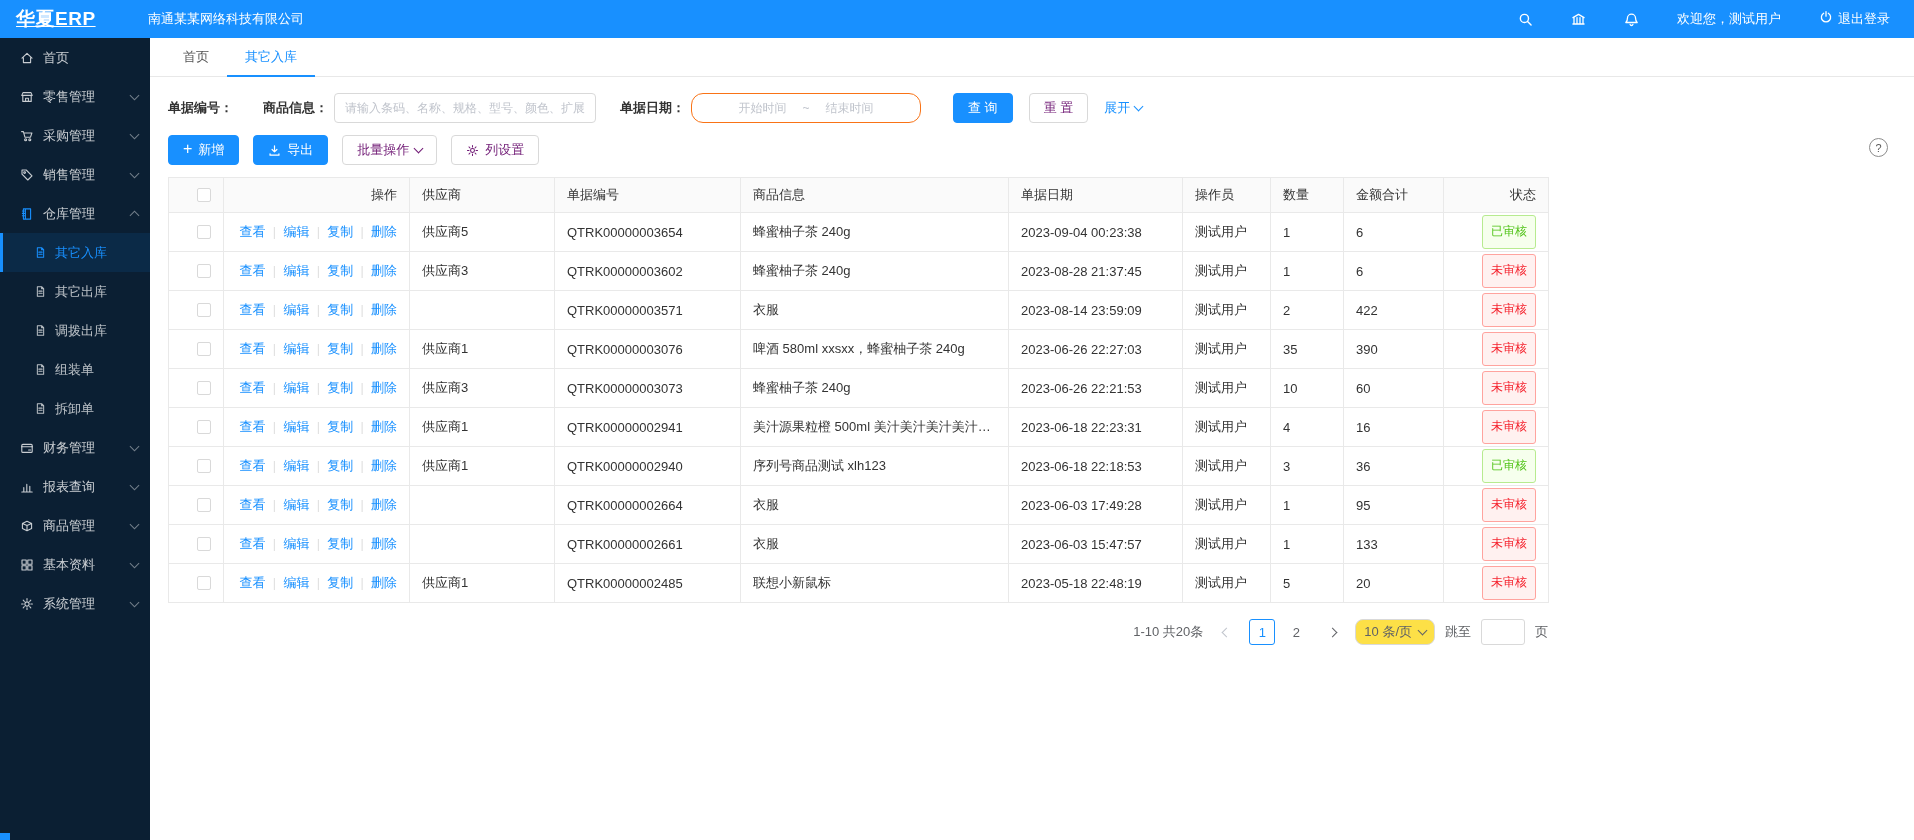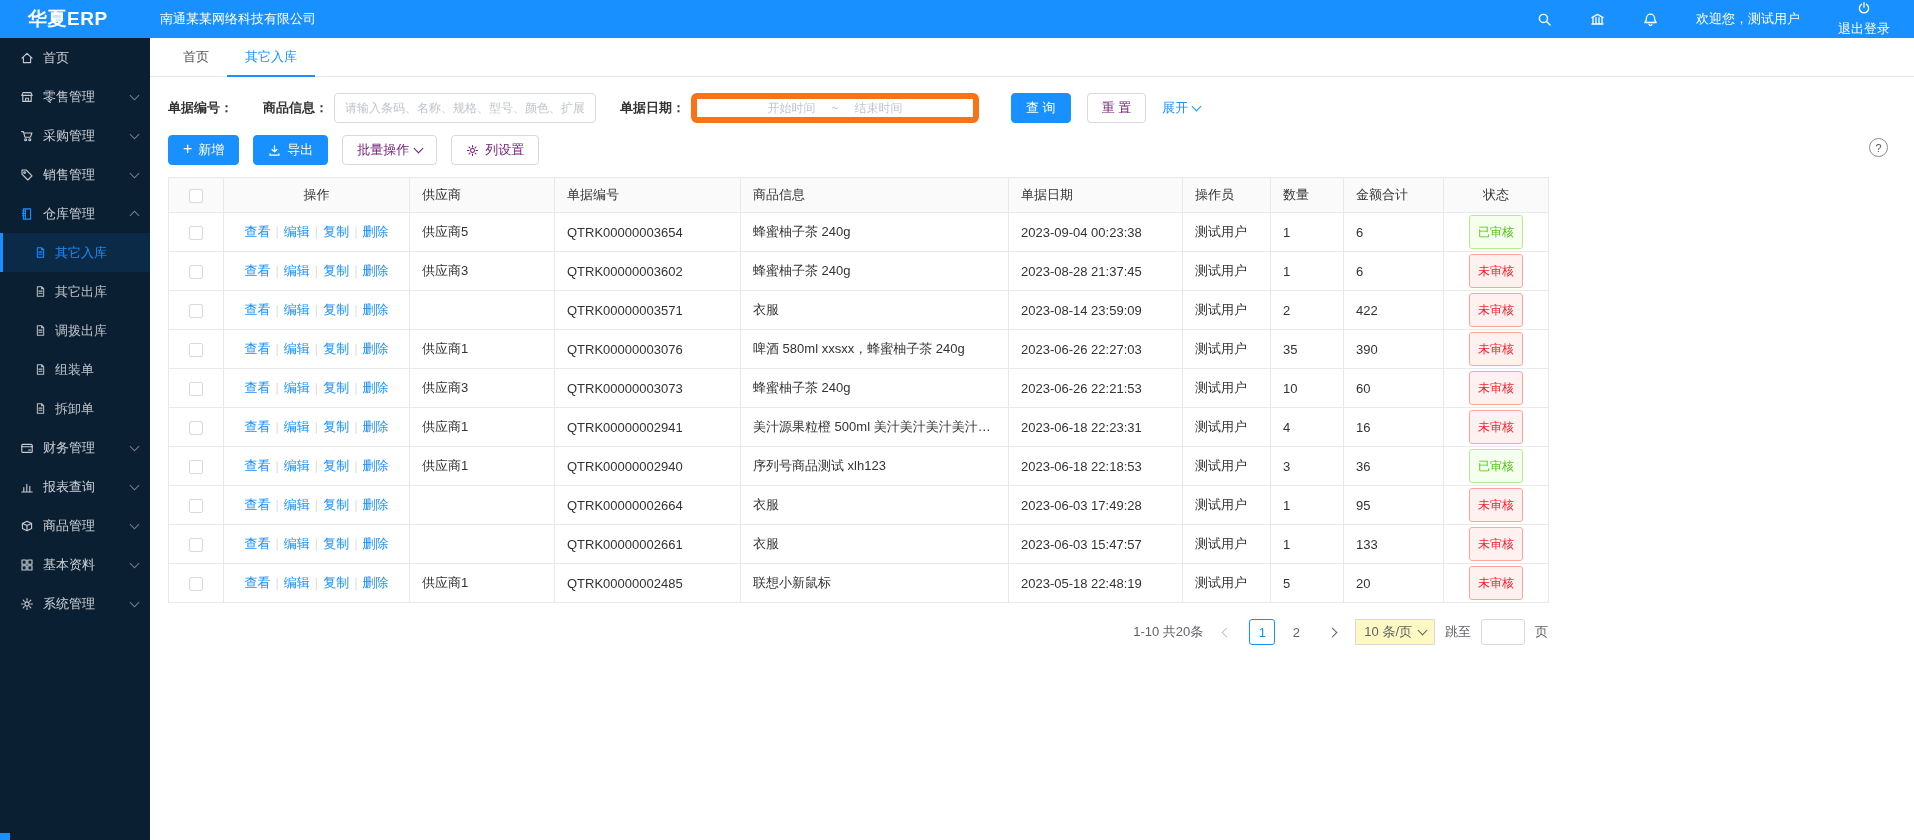--- a/index.html
+++ b/index.html
@@ -3,25 +3,25 @@
 <meta charset="utf-8">
 <style>
   html,body{margin:0;padding:0;}
   body{
     width:1914px;height:840px;position:relative;overflow:hidden;
     font-family:"Liberation Sans","DejaVu Sans",sans-serif;
     background:#fff;color:#333;font-size:13px;
   }
   
   .topbar{position:absolute;top:0;left:0;right:0;height:38px;background:#1890ff;display:flex;align-items:center;color:#fff;z-index:10;}
-  .logo{width:118px;padding-left:28px;font-size:19px;font-weight:bold;letter-spacing:.5px;white-space:nowrap;}
+  .logo{width:118px;padding-left:16px;font-size:19px;font-weight:bold;letter-spacing:.5px;white-space:nowrap;text-decoration:underline;}
   .company{font-size:13px;margin-left:14px;white-space:nowrap;}
   .top-right{margin-left:auto;display:flex;align-items:center;gap:38px;padding-right:24px;font-size:13px;}
   .top-icon{display:inline-flex;align-items:center;cursor:pointer;}
-  .logout{display:inline-flex;align-items:center;gap:5px;cursor:pointer;flex-direction:column;}
+  .logout{display:inline-flex;align-items:flex-start;gap:5px;cursor:pointer;}
   
   .sidebar{position:absolute;top:38px;left:0;width:150px;bottom:0;background:#0b1f33;overflow:hidden;}
   .side-item{height:39px;display:flex;align-items:center;padding:0 12px 0 20px;color:rgba(255,255,255,.78);font-size:13px;cursor:pointer;box-sizing:border-box;}
   .side-item .icon{margin-right:9px;display:inline-flex;}
   .side-item.expanded .icon{color:#1890ff;}
   .side-item .chev{margin-left:auto;opacity:.55;}
   .sub-item{height:39px;display:flex;align-items:center;padding-left:34px;color:rgba(255,255,255,.72);font-size:13px;position:relative;cursor:pointer;box-sizing:border-box;}
   .sub-item .icon{margin-right:8px;display:inline-flex;}
   .sub-item.active{color:#1890ff;background:rgba(24,144,255,.10);}
   .sub-item.active::before{content:'';position:absolute;left:0;top:0;bottom:0;width:3px;background:#1890ff;}
@@ -30,21 +30,21 @@
   .tabbar{height:38px;border-bottom:1px solid #e8e8e8;display:flex;align-items:stretch;padding-left:15px;}
   .tab{padding:0 18px;display:flex;align-items:center;font-size:13px;color:#555;position:relative;cursor:pointer;}
   .tab.active{color:#1890ff;}
   .tab.active::after{content:'';position:absolute;left:0;right:0;bottom:-1px;height:2px;background:#1890ff;}
   
   .filter-bar{display:flex;align-items:center;margin:16px 18px 0;}
   .f-label{font-weight:700;margin-right:6px;white-space:nowrap;color:#333;}
   .ml24{margin-left:24px;} .ml32{margin-left:32px;} .ml16{margin-left:16px;}
   .f-input{height:30px;border:1px solid #d9d9d9;border-radius:4px;padding:0 10px;font-size:12px;color:#333;outline:none;box-sizing:border-box;background:#fff;}
   .f-input::placeholder{color:#c0c4cc;}
-  .date-range{width:288px;height:30px;border:6px solid #f97316;border-radius:6px;display:flex;align-items:center;justify-content:center;gap:16px;color:#c0c4cc;font-size:12px;box-sizing:border-box;cursor:pointer;}
+  .date-range{width:230px;height:30px;border:1px solid #f97316;border-radius:12px;display:flex;align-items:center;justify-content:center;gap:16px;color:#c0c4cc;font-size:12px;box-sizing:border-box;cursor:pointer;}
   .btn{height:30px;border-radius:4px;font-size:13px;display:inline-flex;align-items:center;justify-content:center;padding:0 14px;cursor:pointer;box-sizing:border-box;gap:6px;white-space:nowrap;}
   .btn-primary{background:#1890ff;color:#fff;border:1px solid #1890ff;}
   .btn-default{background:#fff;color:#701a75;border:1px solid #d9d9d9;}
   .link{color:#1890ff;cursor:pointer;}
   .expand{display:inline-flex;align-items:center;gap:5px;margin-left:16px;}
   
   .chev{display:inline-block;width:6px;height:6px;border-right:1.3px solid currentColor;border-bottom:1.3px solid currentColor;}
   .chev.down{transform:rotate(45deg);margin-top:-3px;}
   .chev.up{transform:rotate(-135deg);margin-top:3px;}
   .chev.left{transform:rotate(135deg);}
@@ -52,30 +52,30 @@
   
   .toolbar{display:flex;align-items:center;margin:12px 18px 0;gap:14px;}
   .plus{font-size:16px;line-height:1;margin-top:-2px;}
   .help{position:absolute;top:100px;right:26px;width:17px;height:17px;border-radius:50%;border:1px solid #8c8c8c;color:#595959;display:flex;align-items:center;justify-content:center;font-size:11px;cursor:pointer;background:#fff;}
   
   .table-wrap{margin:12px 18px 0;}
   table{border-collapse:collapse;table-layout:fixed;width:1380px;font-size:13px;color:#333;}
   th,td{border:1px solid #e9e9e9;padding:0 12px;overflow:hidden;white-space:nowrap;text-overflow:ellipsis;text-align:left;}
   th{height:34px;background:#fafafa;font-weight:500;color:#333;}
   td{height:38px;background:#fff;}
-  .t-center{text-align:center;}
+  .t-center{text-align:right;font-family:Liberation Mono, monospace;}
   .sep{color:#e0e0e0;margin:0 5px;}
   .checkbox{display:inline-block;width:14px;height:14px;border:1px solid #d9d9d9;border-radius:2px;background:#fff;vertical-align:middle;cursor:pointer;box-sizing:border-box;}
   .badge{display:inline-block;padding:8px 8px;font-size:12px;border-radius:3px;border:1px solid;line-height:16px;}
   
   .pagination{width:1380px;margin:16px 18px 0;display:flex;justify-content:flex-end;align-items:center;gap:10px;font-size:13px;color:#606266;box-sizing:border-box;}
   .page-btn{min-width:26px;height:26px;display:inline-flex;align-items:center;justify-content:center;border-radius:3px;cursor:pointer;box-sizing:border-box;}
   .page-num.active{border:1px solid #1890ff;color:#1890ff;background:#fff;}
   .pg-prev{color:#c0c4cc;} .pg-next{color:#606266;}
-  .size-select{height:26px;border:1px solid #d9d9d9;border-radius:0;padding:0 8px;display:inline-flex;align-items:center;gap:7px;cursor:pointer;color:#606266;background:#fef9c3;box-sizing:border-box;}
+  .size-select{height:26px;border:1px solid #d9d9d9;border-radius:8px;padding:0 8px;display:inline-flex;align-items:center;gap:7px;cursor:pointer;color:#606266;background:#fde047;box-sizing:border-box;}
   .jump-input{width:44px;height:26px;border:1px solid #d9d9d9;border-radius:3px;box-sizing:border-box;outline:none;padding:0 6px;font-size:13px;}
   .corner{position:absolute;left:0;bottom:0;width:10px;height:7px;background:#1890ff;z-index:20;cursor:pointer;}
   svg{display:block;}
 </style>
 </head>
 <body>
 
 <div class="topbar">
   <div class="logo">华夏ERP</div>
   <div class="company">南通某某网络科技有限公司</div>

